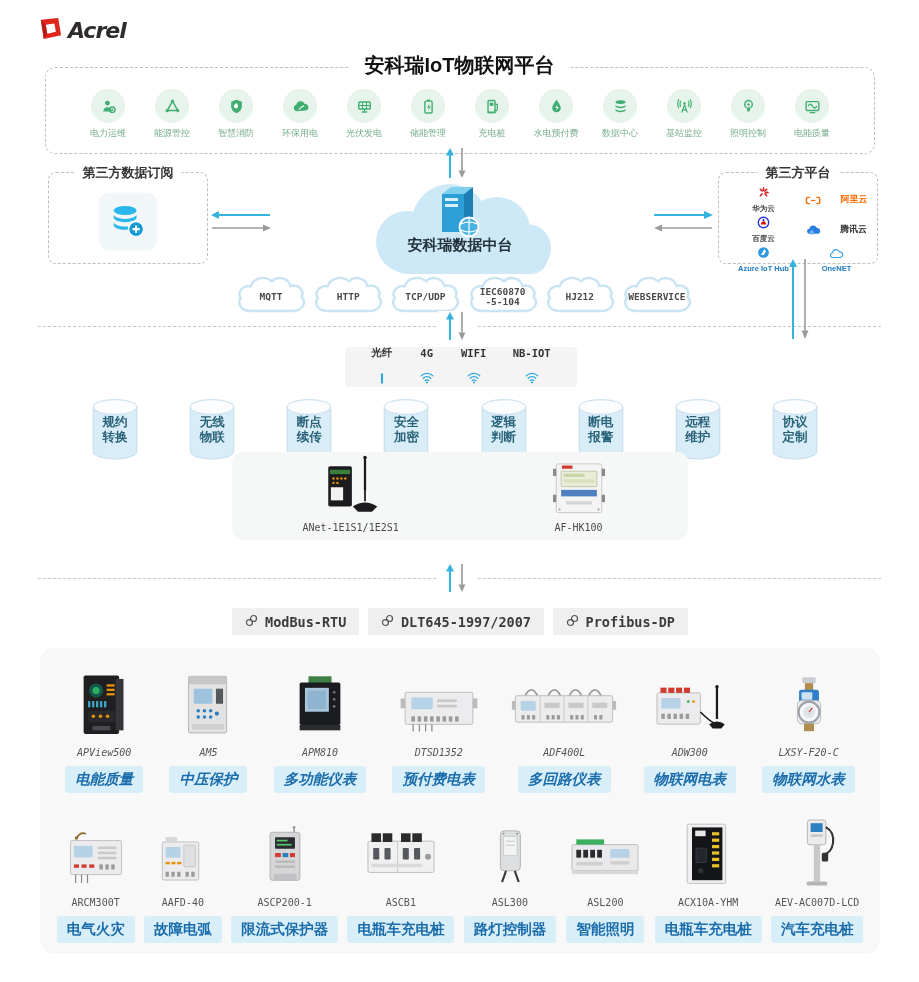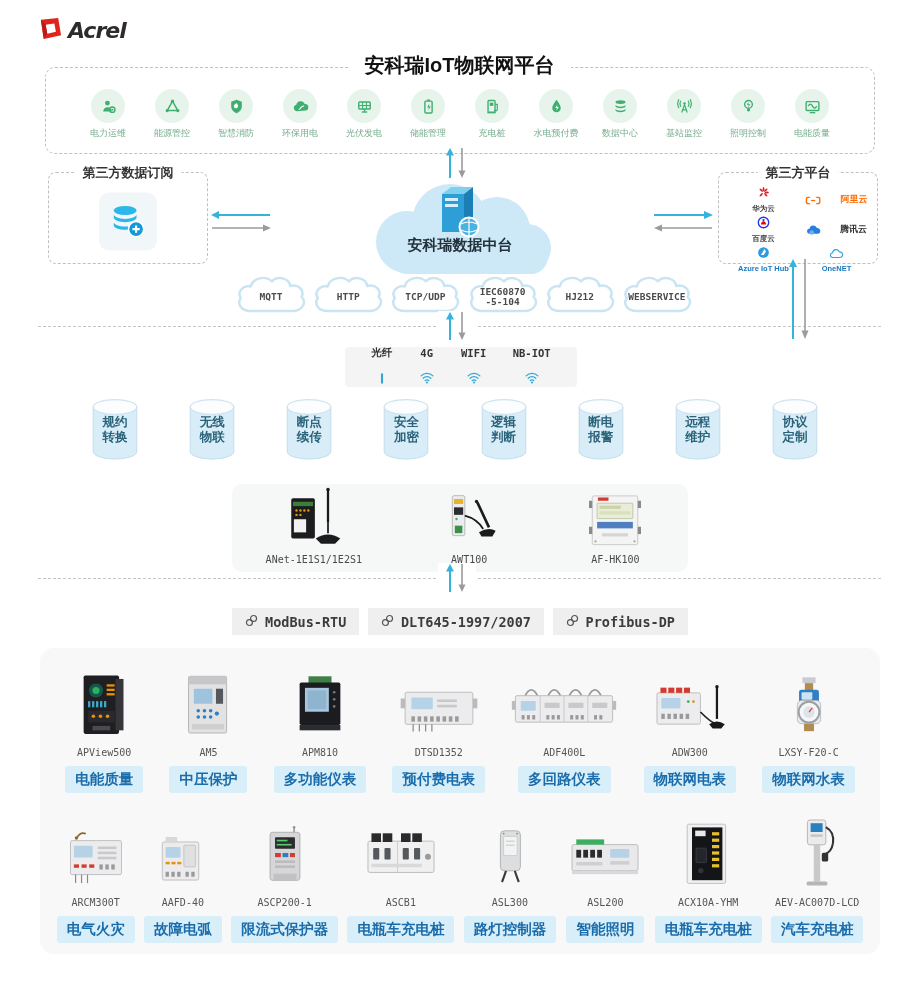--- a/index.html
+++ b/index.html
@@ -75,38 +75,38 @@
   .connlabel{font-size:10.5px;font-weight:bold;color:#333;font-family:"DejaVu Sans Mono",monospace;}
 
   
   .cyl-row{position:absolute;left:92px;top:398px;width:726px;display:flex;justify-content:space-between;}
   .cyl{position:relative;width:46px;height:62px;}
   .cyl svg{position:absolute;inset:0;}
   .cyl-text{position:absolute;left:0;right:0;top:17px;text-align:center;font-size:12.5px;
             font-weight:bold;color:#2a6379;line-height:15px;z-index:2;}
 
   
-  .gwpanel{position:absolute;left:232px;top:484px;width:456px;height:88px;background:#f6f7f7;
+  .gwpanel{position:absolute;left:232px;top:452px;width:456px;height:88px;background:#f6f7f7;
            border-radius:10px;display:flex;justify-content:space-around;align-items:flex-end;
            padding-bottom:7px;box-sizing:border-box;}
   .gw{display:flex;flex-direction:column;align-items:center;}
   .gw-img{height:60px;display:flex;align-items:flex-end;justify-content:center;}
   .gw-model{font-size:10px;color:#4a4a4a;font-family:"DejaVu Sans Mono",monospace;margin-top:3px;}
 
   
   .chips{position:absolute;left:232px;top:608px;width:456px;display:flex;justify-content:space-between;}
   .chip{display:flex;align-items:center;gap:7px;background:#efefef;height:27px;padding:0 13px;
         font-family:"DejaVu Sans Mono",monospace;font-size:13.5px;font-weight:bold;color:#3c3c3c;}
 
   
   .devpanel{position:absolute;left:40px;top:648px;width:840px;height:306px;background:#f8f8f9;
             border-radius:14px;}
   .devrow{position:absolute;left:12px;right:12px;display:flex;justify-content:space-around;
           align-items:flex-end;}
-  .devrow1{top:16px;} .devrow2{top:166px;}
+  .devrow1{top:16px;font-style:italic;} .devrow2{top:166px;}
   .dev{display:flex;flex-direction:column;align-items:center;}
   .dev-img{height:76px;display:flex;align-items:flex-end;justify-content:center;}
   .dev-model{font-size:10px;color:#555;font-family:"DejaVu Sans Mono",monospace;margin:7px 0 8px;}
   .dev-badge{background:#d8effa;color:#1b6cab;font-size:14.5px;font-weight:bold;
              padding:4px 10px;border-radius:3px;white-space:nowrap;}
 </style>
 </head>
 <body>
 
 <div class="stage">
@@ -547,36 +547,20 @@
             <line x1="64" y1="4" x2="64" y2="42" stroke="#1a1a1a" stroke-width="2.6"></line>
             <circle cx="64" cy="4" r="2" fill="#1a1a1a"></circle>
             <path d="M64 42 v12" stroke="#1a1a1a" stroke-width="2"></path>
             <path d="M50 60 q14 -9 28 0 l-6 6 h-16 Z" fill="#1c1c1f"></path>
           </svg>
         </div>
      <div class="gw-model">ANet-1E1S1/1E2S1</div>
    </div>
       <div class="gw">
      <div class="gw-img">
-          <svg viewBox="0 0 96 74" width="80">
-            <rect x="28" y="8" width="15" height="48" rx="2" fill="#ececee" stroke="#b0b0b0"></rect>
-            <rect x="30" y="12" width="11" height="6" fill="#e8b42a"></rect>
-            <rect x="30" y="22" width="11" height="9" fill="#2a2d30"></rect>
-            <circle cx="33" cy="36" r="1.4" fill="#3caf5f"></circle>
-            <rect x="31" y="44" width="9" height="9" fill="#3a8f4a"></rect>
-            <path d="M43 32 q15 4 22 16" stroke="#1a1a1a" stroke-width="2" fill="none"></path>
-            <line x1="58" y1="16" x2="72" y2="46" stroke="#1a1a1a" stroke-width="3.2"></line>
-            <circle cx="57" cy="15" r="2" fill="#1a1a1a"></circle>
-            <path d="M60 52 q11 -7 20 -2 l-4 7 h-13 Z" fill="#1a1a1a"></path>
-          </svg>
-        </div>
-     <div class="gw-model">AWT100</div>
-   </div>
-      <div class="gw">
-     <div class="gw-img">
           <svg viewBox="0 0 96 74" width="78">
             <rect x="20" y="6" width="56" height="60" rx="2" fill="#f4f4f5" stroke="#c2c2c2"></rect>
             <rect x="16" y="12" width="4" height="9" fill="#8a8a8a"></rect>
             <rect x="76" y="12" width="4" height="9" fill="#8a8a8a"></rect>
             <rect x="16" y="44" width="4" height="9" fill="#8a8a8a"></rect>
             <rect x="76" y="44" width="4" height="9" fill="#8a8a8a"></rect>
             <rect x="27" y="8" width="13" height="4" fill="#d23b2f"></rect>
             <rect x="26" y="15" width="44" height="19" rx="1" fill="#e9edd8" stroke="#b8c0a0"></rect>
             <rect x="29" y="18" width="26" height="4" fill="#c9d4a8"></rect>
             <rect x="29" y="25" width="38" height="4" fill="#d8e0bc"></rect>

